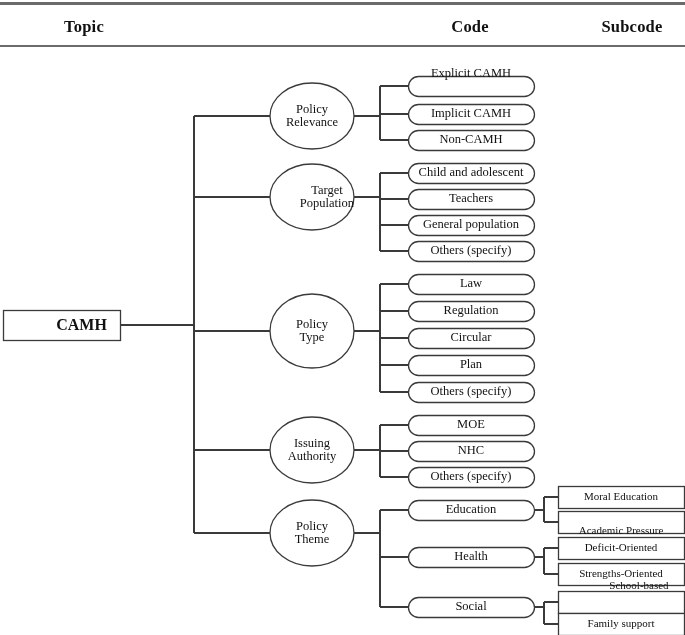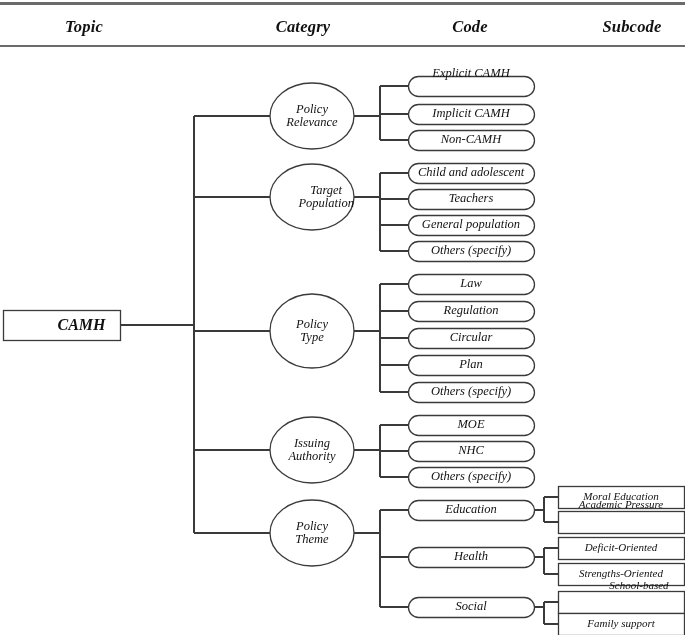--- a/index.html
+++ b/index.html
@@ -1,35 +1,34 @@
 <!DOCTYPE html>
 <html><head>
 <meta charset="utf-8">
 <style>
   html,body{margin:0;padding:0;background:#ffffff;}
   body{width:685px;height:635px;position:relative;overflow:hidden;
        font-family:"Liberation Serif","DejaVu Serif",serif;color:#111;}
-  #diagram-root{position:absolute;left:0;top:0;width:685px;height:528px;font-style:italic;}
+  #diagram-root{position:absolute;left:0;top:0;width:685px;height:528px;}
   svg.layer{position:absolute;left:0;top:0;width:685px;height:635px;}
   .hdr{position:absolute;font-weight:bold;font-size:16.5px;text-align:center;
        white-space:nowrap;letter-spacing:.2px;}
   .node-label{position:absolute;display:flex;align-items:center;justify-content:center;
       text-align:center;line-height:1.05;white-space:nowrap;}
   .topic-label{font-weight:bold;font-size:16px;margin-left:20px;}
   .cat-label{font-size:12.5px;}
   .code-label{font-size:12.5px;}
   .sub-label{font-size:11px;}
 </style>
 </head>
 <body>
 
 <div id="diagram-root">
 
   <div class="hdr" style="left:24px;top:17px;width:120px;">Topic</div>
-  <div class="hdr" style="left:243px;top:17px;width:120px;">Categry</div>
   <div class="hdr" style="left:410px;top:17px;width:120px;">Code</div>
   <div class="hdr" style="left:572px;top:17px;width:120px;">Subcode</div>
 
   <svg class="layer" id="gfx" viewBox="0 0 685 635">
       <line x1="0" y1="3.5" x2="685" y2="3.5" stroke="#6b6b6b" stroke-width="2.4" shape-rendering="crispEdges"></line>
       <line x1="0" y1="45.5" x2="685" y2="45.5" stroke="#6b6b6b" stroke-width="2" shape-rendering="crispEdges"></line>
       <rect x="3.5" y="310.5" width="117" height="30" fill="#ffffff" stroke="#3a3a3a" stroke-width="1.3"></rect>
       <line x1="194" y1="116" x2="194" y2="533" stroke="#3a3a3a" stroke-width="1.3" shape-rendering="crispEdges"></line>
       <line x1="120" y1="325" x2="194" y2="325" stroke="#3a3a3a" stroke-width="1.3" shape-rendering="crispEdges"></line>
       <line x1="194" y1="116" x2="270" y2="116" stroke="#3a3a3a" stroke-width="1.3" shape-rendering="crispEdges"></line>
@@ -186,21 +185,21 @@
           <div>Policy</div>
           <div>Theme</div>
         </div>
       </div>
       <div class="node-label code-label" style="left: 408px; top: 500px; width: 126px; height: 20px; text-align: right;">
         <span>Education</span>
       </div>
       <div class="node-label sub-label" style="left: 558px; top: 486px; width: 126px; height: 22px;">
         <span>Moral Education</span>
       </div>
-      <div class="node-label sub-label" style="left: 558px; top: 494px; width: 126px; height: 22px;">
+      <div class="node-label sub-label" style="left: 558px; top: 520px; width: 126px; height: 22px;">
         <span>Academic Pressure</span>
       </div>
       <div class="node-label code-label" style="left: 408px; top: 547px; width: 126px; height: 20px;">
         <span>Health</span>
       </div>
       <div class="node-label sub-label" style="left: 558px; top: 537px; width: 126px; height: 22px;">
         <span>Deficit-Oriented</span>
       </div>
       <div class="node-label sub-label" style="left: 558px; top: 563px; width: 126px; height: 22px;">
         <span>Strengths-Oriented</span>

